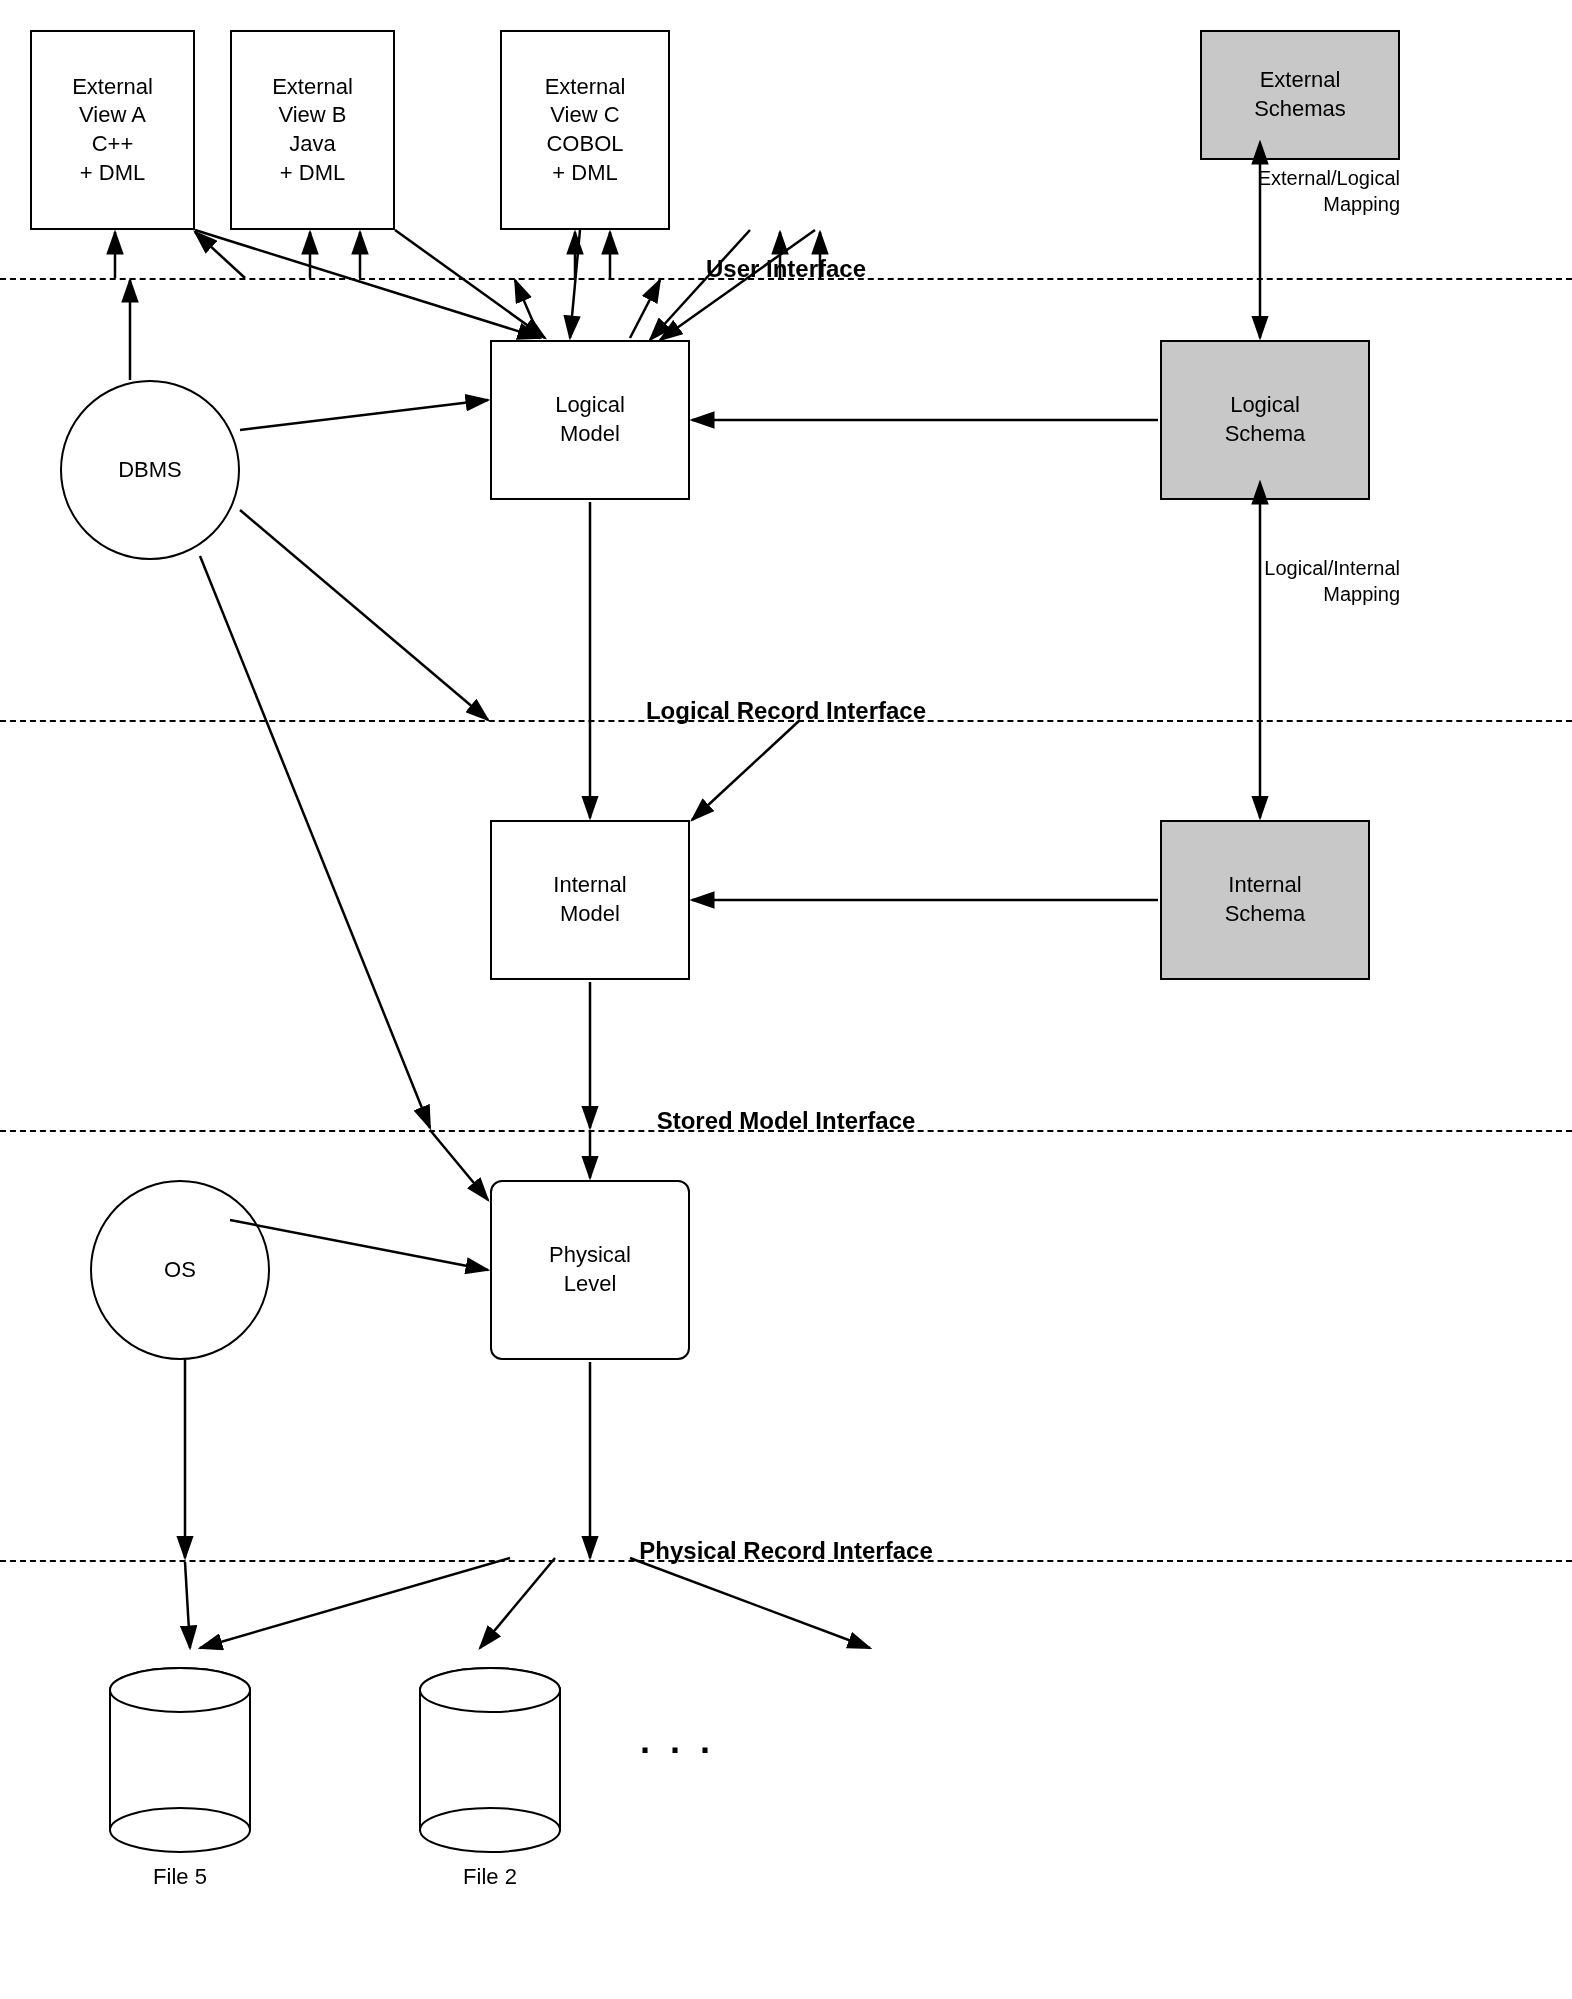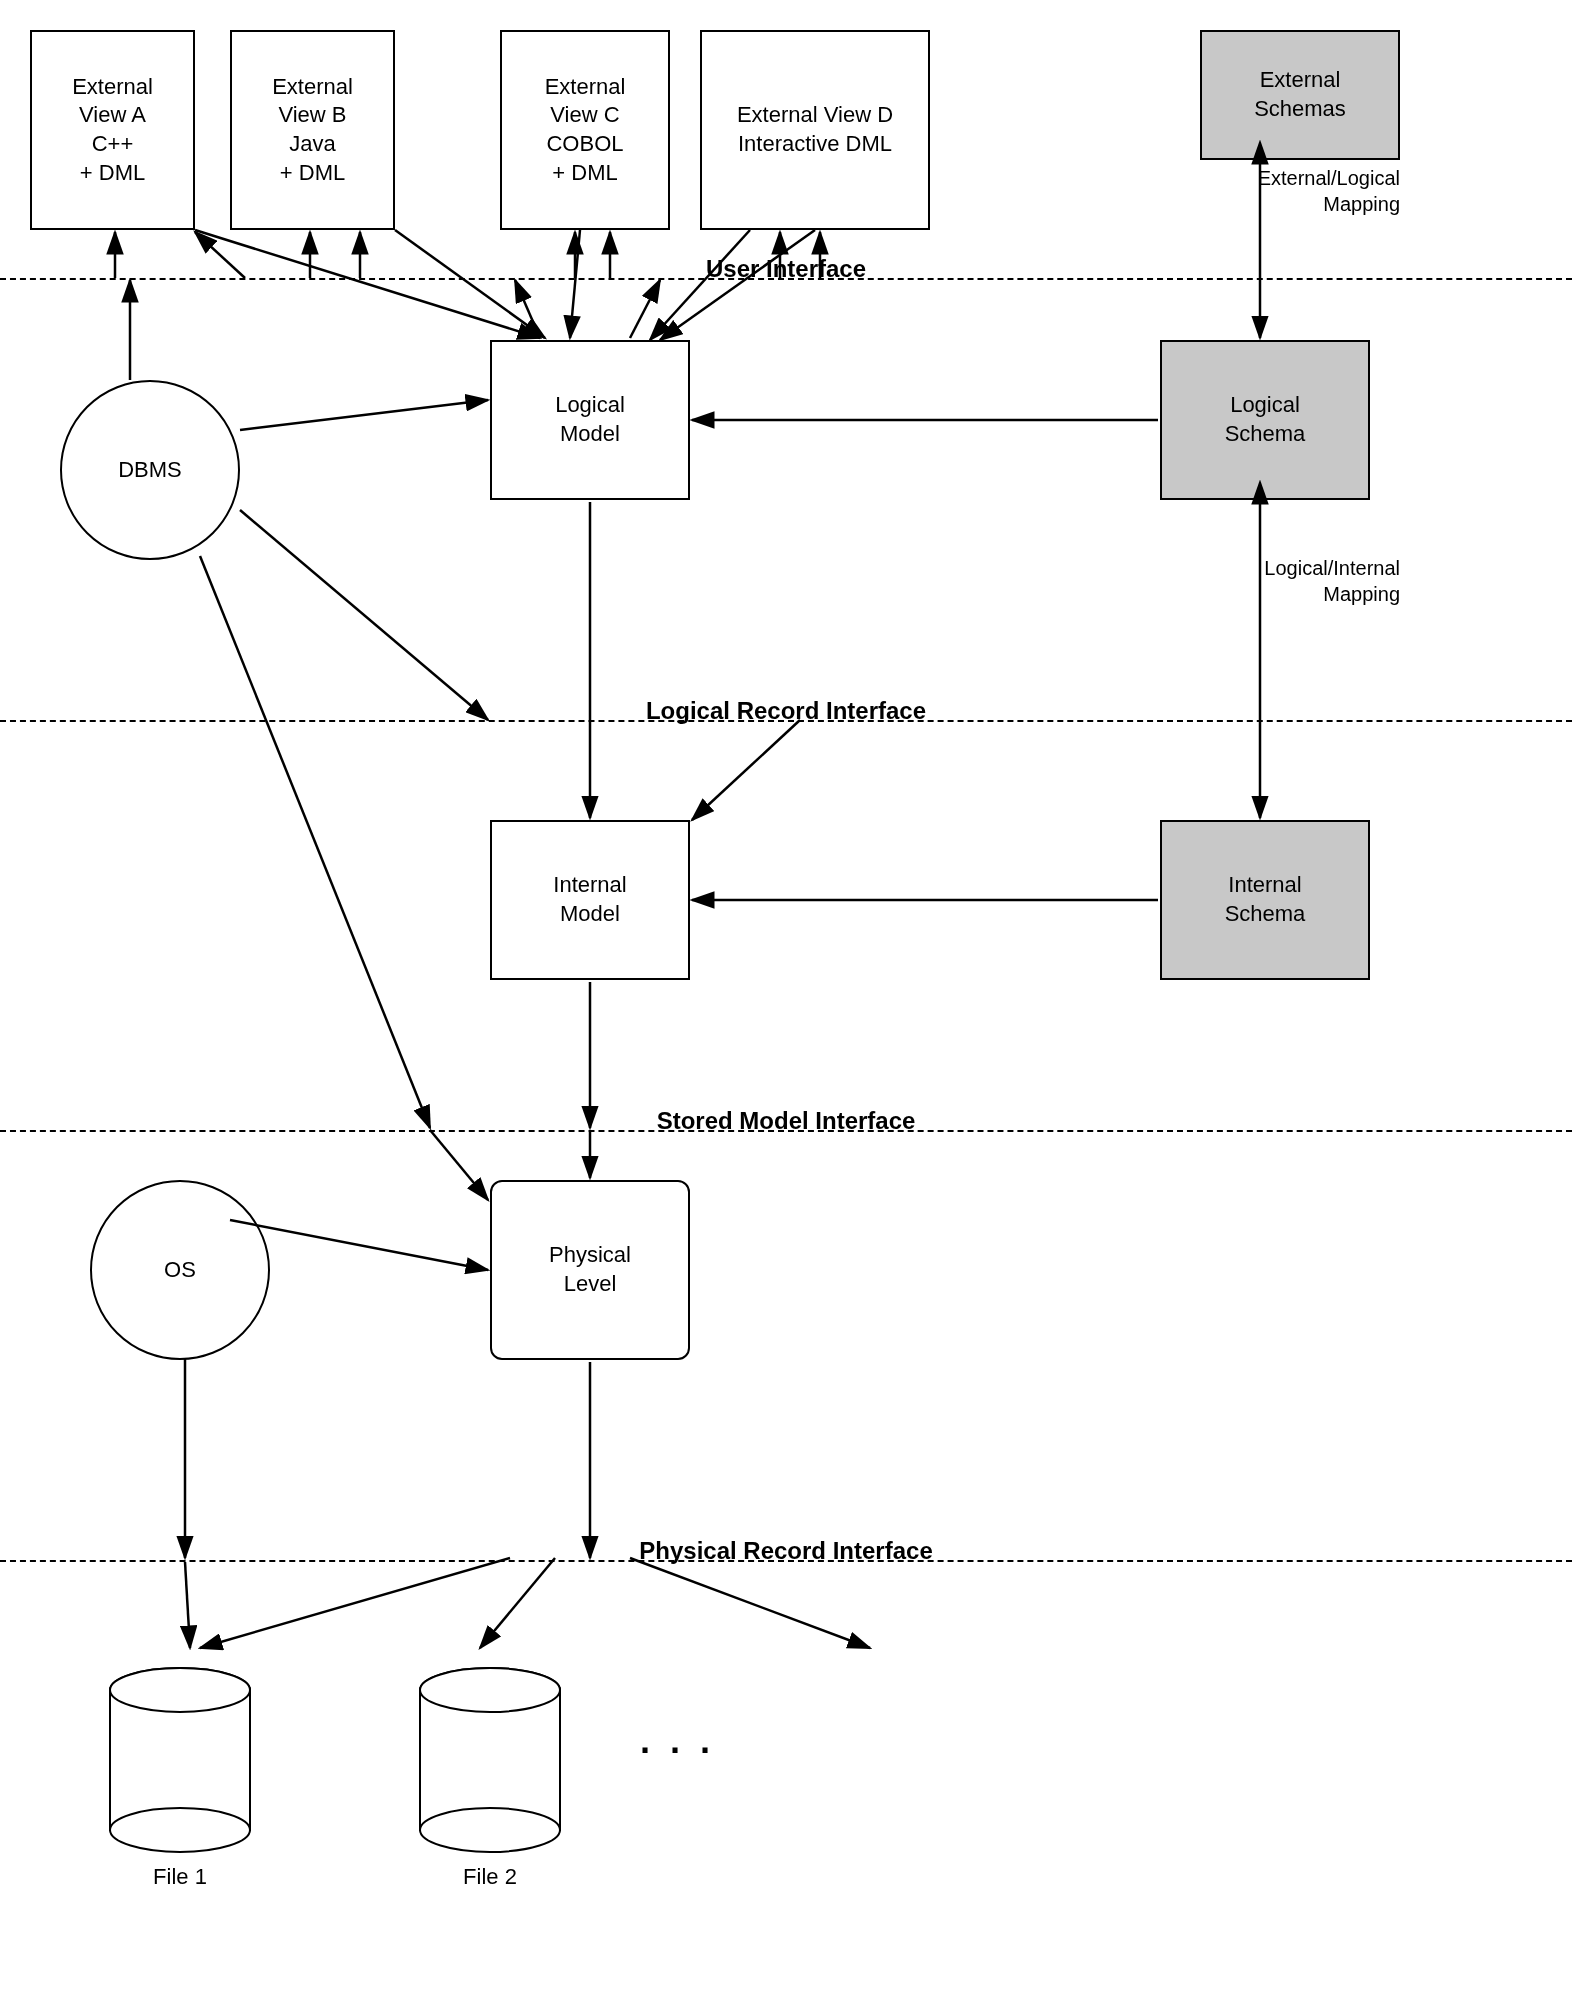--- a/index.html
+++ b/index.html
@@ -120,22 +120,20 @@
   <div class="box" style="left: 230px; top: 30px; width: 165px; height: 200px; white-space: pre-line;">External
 View B
 Java
 + DML</div>
 
   <div class="box" style="left: 500px; top: 30px; width: 170px; height: 200px; white-space: pre-line;">External
 View C
 COBOL
 + DML</div>
 
-  <div class="box" style="left: 700px; top: 30px; width: 230px; height: 200px; white-space: pre-line;">External View D
-Interactive DML</div>
 
   <div class="box box-gray" style="left: 1200px; top: 30px; width: 200px; height: 130px; white-space: pre-line;">External
 Schemas</div>
 
   <div class="circle" style="left: 60px; top: 380px; width: 180px; height: 180px;">DBMS</div>
 
   <div class="box" style="left: 490px; top: 340px; width: 200px; height: 160px; white-space: pre-line;">Logical
 Model</div>
 
   <div class="box box-gray" style="left: 1160px; top: 340px; width: 210px; height: 160px; white-space: pre-line;">Logical
@@ -160,21 +158,21 @@
 
   <div class="cylinder" style="left: 90px; top: 1650px; width: 180px; height: 250px;">
     <svg width="160" height="200" viewBox="0 0 160 200">
       <ellipse cx="80" cy="30" rx="70" ry="22" fill="white" stroke="black" stroke-width="2"></ellipse>
       <rect x="10" y="30" width="140" height="140" fill="white" stroke="black" stroke-width="2" stroke-left="none" stroke-right="none"></rect>
       <line x1="10" y1="30" x2="10" y2="170" stroke="black" stroke-width="2"></line>
       <line x1="150" y1="30" x2="150" y2="170" stroke="black" stroke-width="2"></line>
       <ellipse cx="80" cy="170" rx="70" ry="22" fill="white" stroke="black" stroke-width="2"></ellipse>
       <ellipse cx="80" cy="30" rx="70" ry="22" fill="white" stroke="black" stroke-width="2"></ellipse>
     </svg>
-    <div class="cylinder-label">File 1</div>
+    <div class="cylinder-label">File 5</div>
   </div>
 
   <div class="cylinder" style="left: 400px; top: 1650px; width: 180px; height: 250px;">
     <svg width="160" height="200" viewBox="0 0 160 200">
       <ellipse cx="80" cy="30" rx="70" ry="22" fill="white" stroke="black" stroke-width="2"></ellipse>
       <rect x="10" y="30" width="140" height="140" fill="white" stroke="black" stroke-width="2" stroke-left="none" stroke-right="none"></rect>
       <line x1="10" y1="30" x2="10" y2="170" stroke="black" stroke-width="2"></line>
       <line x1="150" y1="30" x2="150" y2="170" stroke="black" stroke-width="2"></line>
       <ellipse cx="80" cy="170" rx="70" ry="22" fill="white" stroke="black" stroke-width="2"></ellipse>
       <ellipse cx="80" cy="30" rx="70" ry="22" fill="white" stroke="black" stroke-width="2"></ellipse>

